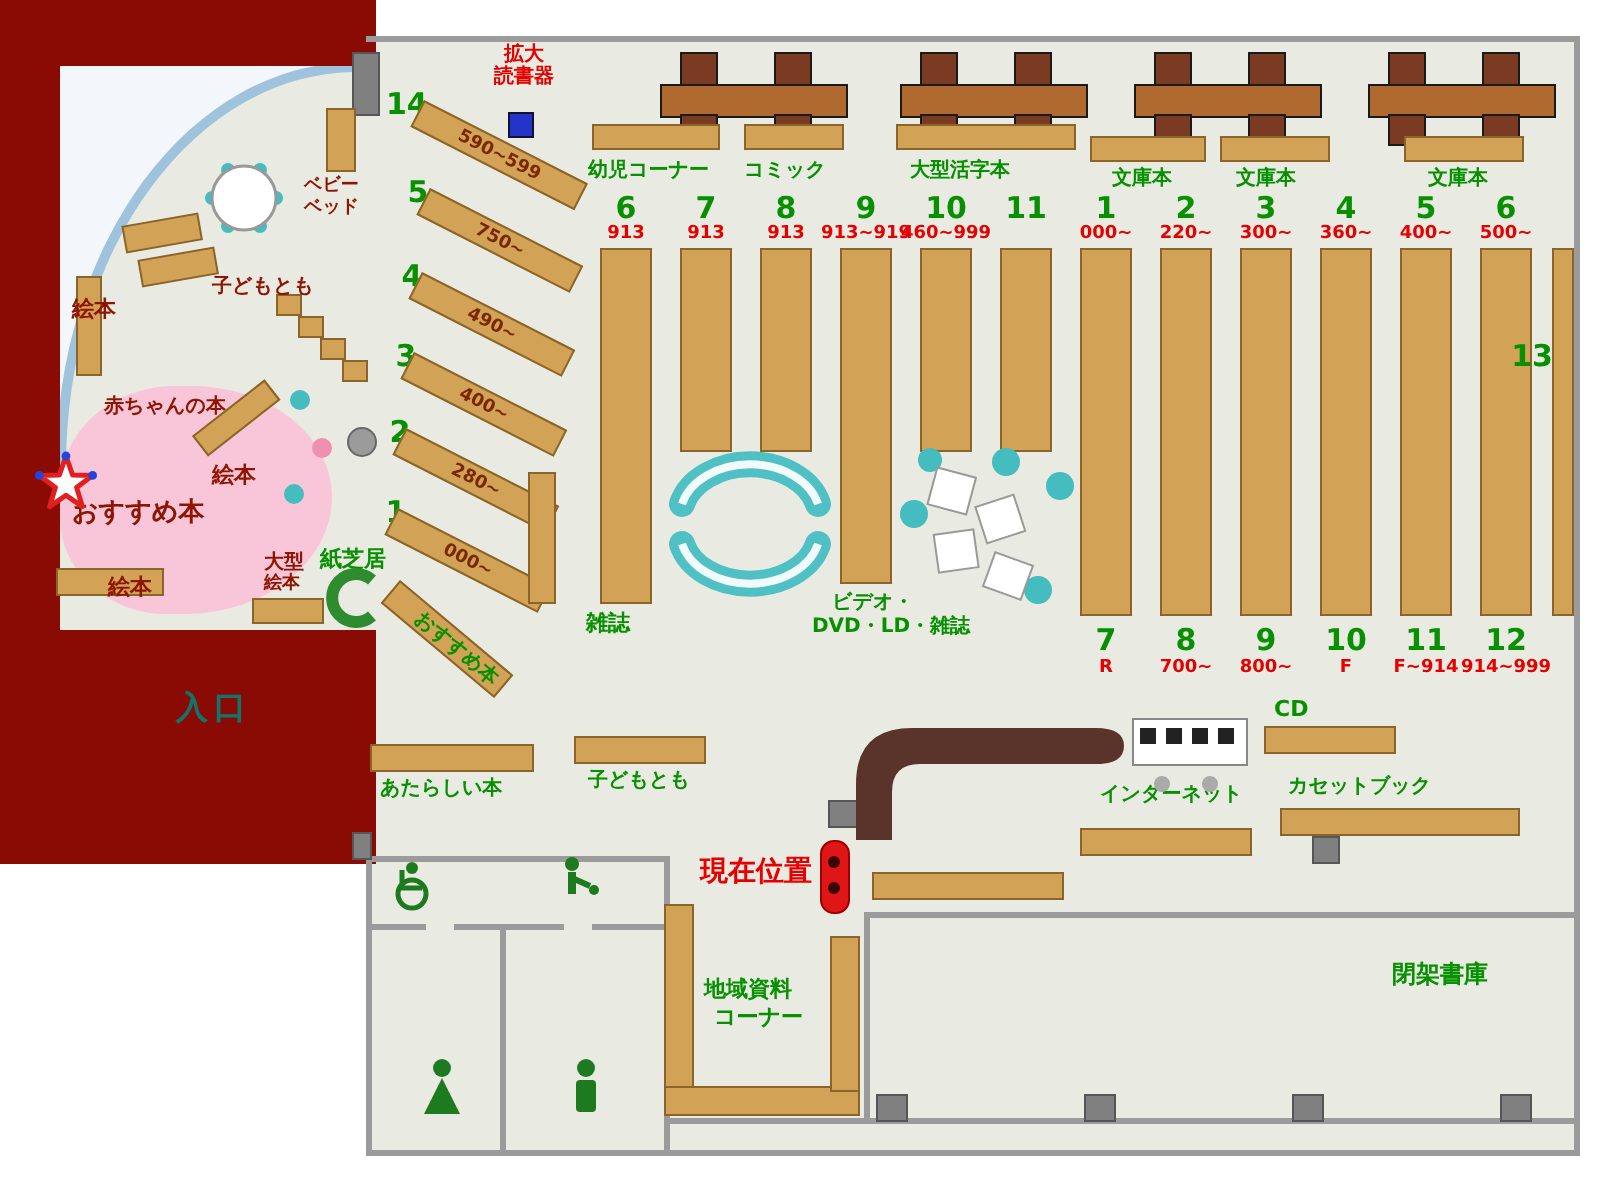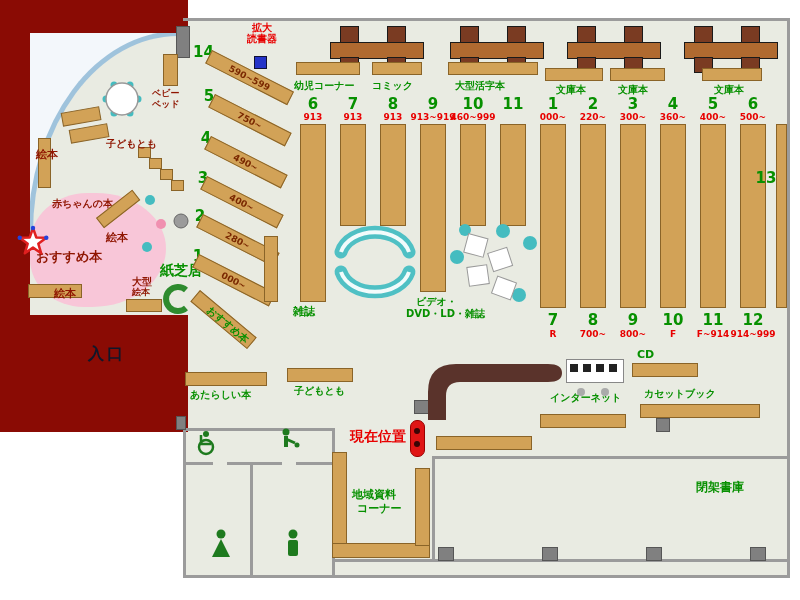--- a/index.html
+++ b/index.html
@@ -10,21 +10,21 @@
   .wall{background:#9b9b9b;}
   .pillar{background:#808080;border:1px solid #565656;}
   .sh{background:#d2a257;border:1px solid #8a6428;}
   .cs{display:flex;align-items:center;justify-content:center;transform-origin:0 0;}
   .chair{background:#7a3b22;border:1px solid #1a1a1a;}
   .table{background:#b06a30;border:1px solid #1a1a1a;}
   .t{font-size:10px;line-height:1.15;white-space:nowrap;}
   .g{color:#079000;font-weight:700;}
   .rd{color:#e80000;font-weight:700;}
   .mr{color:#8f1500;font-weight:700;}
-  .bl{color:#0f172a;font-weight:700;}
+  .bl{color:#0f766e;font-weight:700;}
   .num{font-size:15px;text-align:center;}
   .rng{font-size:9px;text-align:center;font-weight:700;}
   .shlbl{font-size:9px;color:#7a2800;font-weight:700;}
   .blob{background:#f8c6d8;border-radius:45% 55% 58% 42% / 48% 52% 55% 45%;}
   .curve{background:#e9ebe2;border-top:5px solid #9fc3dc;border-left:5px solid #9fc3dc;
          border-top-left-radius:150px 202px;}
   svg{position:absolute;left:0;top:0;pointer-events:none;}
 </style>
 </head>
 <body>
@@ -71,21 +71,21 @@
 
   <div class="abs sh" style="left:38px;top:138px;width:13px;height:50px"></div>
   <div class="abs t mr" style="left:36px;top:149px;font-size:11px">絵本</div>
   <div class="abs sh" style="left:96px;top:218px;width:46px;height:13px;transform:rotate(-38deg);transform-origin:0 0"></div>
   <div class="abs t mr" style="left:106px;top:232px;font-size:11px">絵本</div>
   <div class="abs sh" style="left:28px;top:284px;width:54px;height:14px"></div>
   <div class="abs t mr" style="left:54px;top:288px;font-size:11px">絵本</div>
 
   <div class="abs t mr" style="left:132px;top:276px;font-size:10px">大型</div>
   <div class="abs t mr" style="left:132px;top:287px;font-size:9px">絵本</div>
-  <div class="abs t g" style="left:160px;top:262px;font-size:14px">紙芝居</div>
+  <div class="abs t g" style="left:160px;top:274px;font-size:11px">紙芝居</div>
   <div class="abs sh" style="left:126px;top:299px;width:36px;height:13px"></div>
 
   <div class="abs sh" style="left:138px;top:147px;width:13px;height:11px"></div>
   <div class="abs sh" style="left:149px;top:158px;width:13px;height:11px"></div>
   <div class="abs sh" style="left:160px;top:169px;width:13px;height:11px"></div>
   <div class="abs sh" style="left:171px;top:180px;width:13px;height:11px"></div>
   <div class="abs t mr" style="left:106px;top:138px;font-size:10px">子どもとも</div>
 
   <div class="abs sh" style="left:163px;top:54px;width:15px;height:32px"></div>
   <div class="abs t mr" style="left:152px;top:88px;font-size:9px">ベビー</div>

